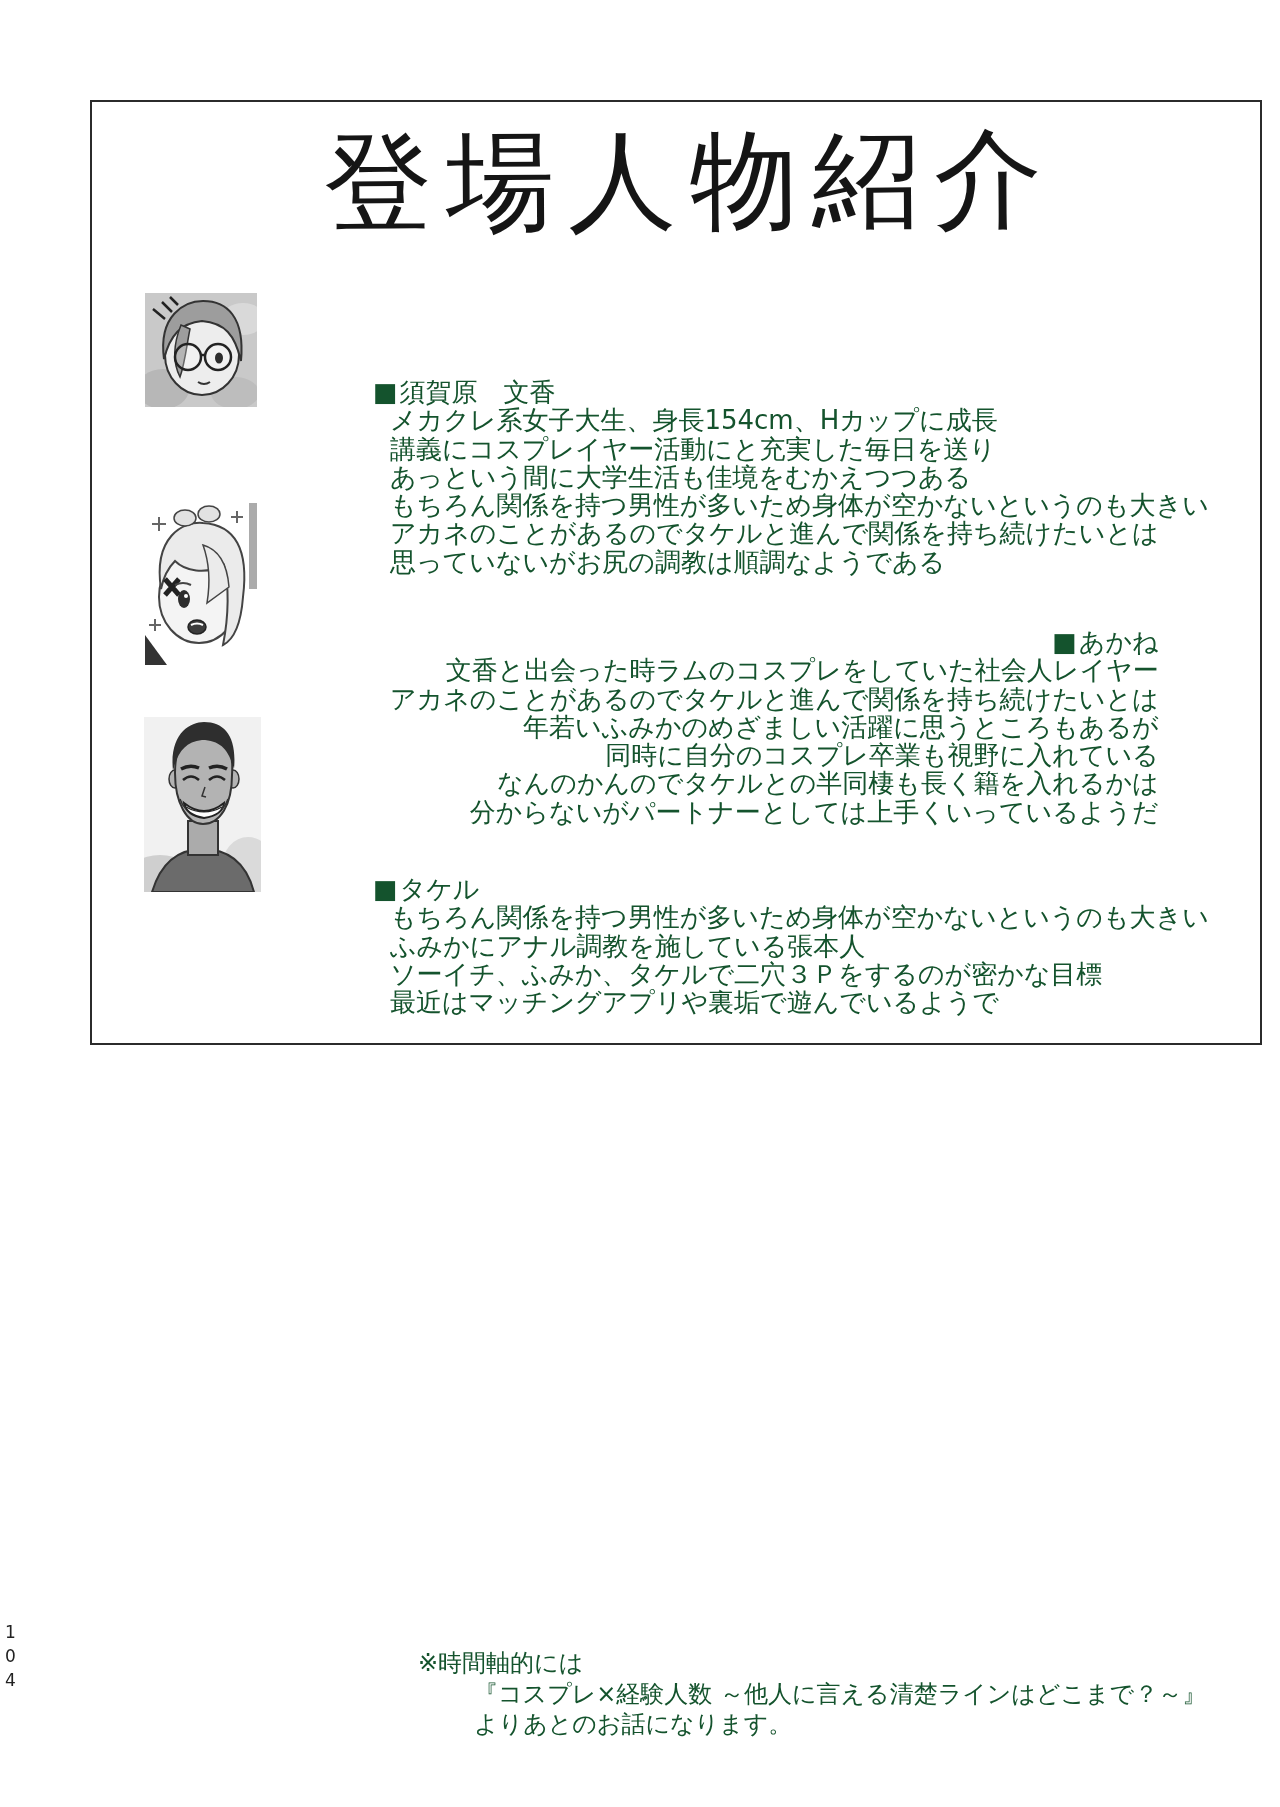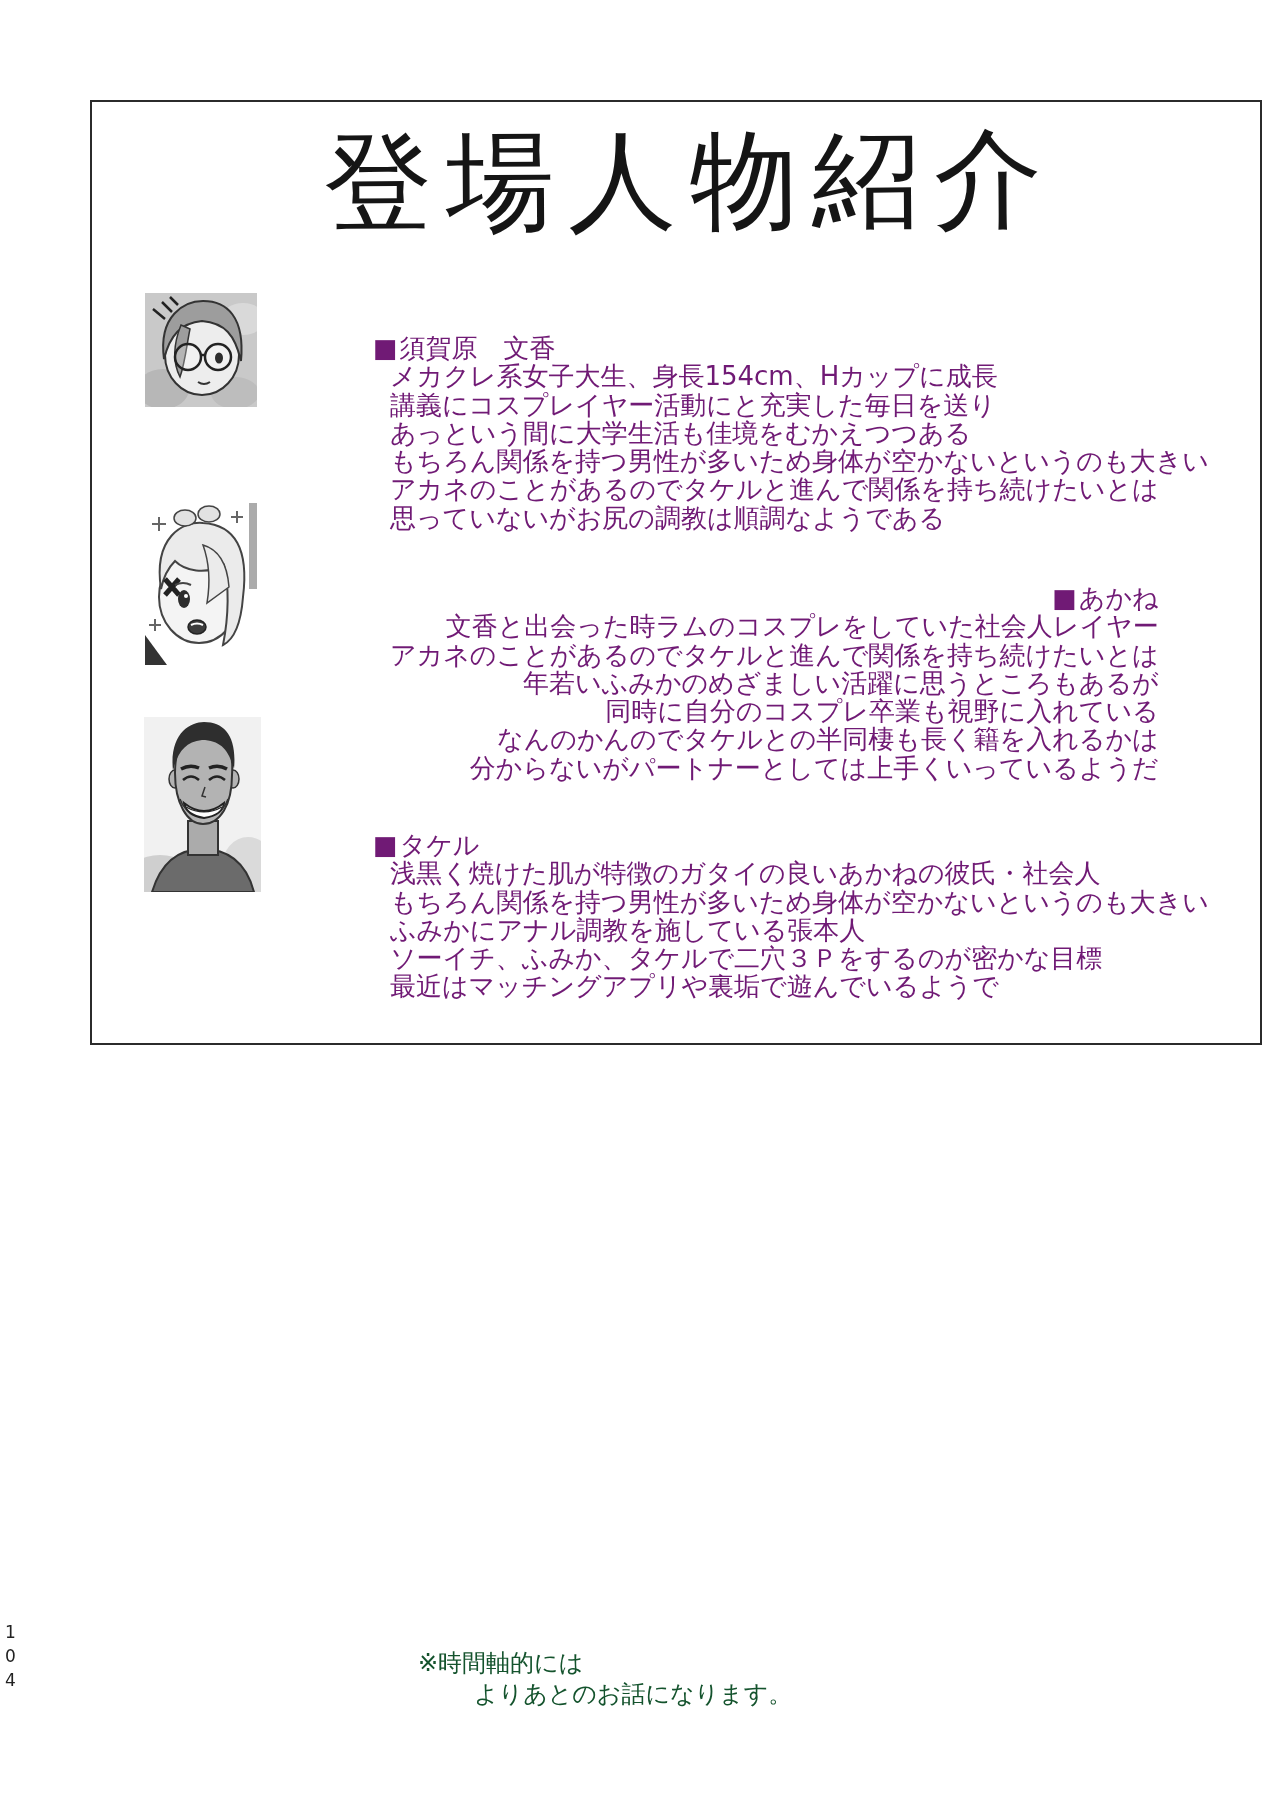--- a/index.html
+++ b/index.html
@@ -34,21 +34,22 @@
   .char-section{position:absolute;}
   .portrait{
     position:absolute;
     display:block;
   }
   .char-text{
     position:absolute;
     font-size:26px;
     line-height:28.3px;
     white-space:nowrap;
-    color:#701a75;
+    color:#14532d;
+    margin-top:44px;
   }
   .char-name{white-space:nowrap;}
   .char-name .bullet{margin-right:2px;}
   .char-line{margin-left:17px;white-space:nowrap;}
   .footnote{
     position:absolute;
     left:418px;top:1648px;
     font-size:24px;
     line-height:30.5px;
     color:#14532d;
@@ -152,26 +153,26 @@
       <path d="M65,51 Q74,47 83,52" stroke="#222" stroke-width="3.5" fill="none"></path>
       <path d="M39,63 Q47,56 55,63" stroke="#222" stroke-width="2.5" fill="none"></path>
       <path d="M65,63 Q73,56 81,63" stroke="#222" stroke-width="2.5" fill="none"></path>
       <path d="M61,70 L58,79 L62,80" stroke="#333" stroke-width="1.5" fill="none"></path>
       <path d="M40,86 Q60,102 80,86 Q79,98 60,101 Q42,98 40,86 Z" fill="#ffffff" stroke="#222" stroke-width="2"></path>
       <path d="M42,90 Q60,100 78,90" stroke="#222" stroke-width="1.2" fill="none"></path>
       <path d="M36,82 Q38,88 42,92 M84,82 Q82,88 78,92" stroke="#333" stroke-width="1.5" fill="none"></path>
     </svg>
     <div class="char-text" style="left:373px;top:831px;">
       <div class="char-name"><span class="bullet">■</span><span>タケル</span></div>
-      <div class="char-line">浅黒く焼けた肌が特徴のガタイの良いあかねの彼氏・社会人</div>
       <div class="char-line">もちろん関係を持つ男性が多いため身体が空かないというのも大きい</div>
       <div class="char-line">ふみかにアナル調教を施している張本人</div>
       <div class="char-line">ソーイチ、ふみか、タケルで二穴３Ｐをするのが密かな目標</div>
       <div class="char-line">最近はマッチングアプリや裏垢で遊んでいるようで</div>
     </div>
   </div>
 
   <div class="footnote">
     <div>※時間軸的には</div>
+    <div class="indent">『コスプレ×経験人数 ～他人に言える清楚ラインはどこまで？～』</div>
     <div class="indent">よりあとのお話になります。</div>
   </div>
 
 </div>
 
 </body></html>

